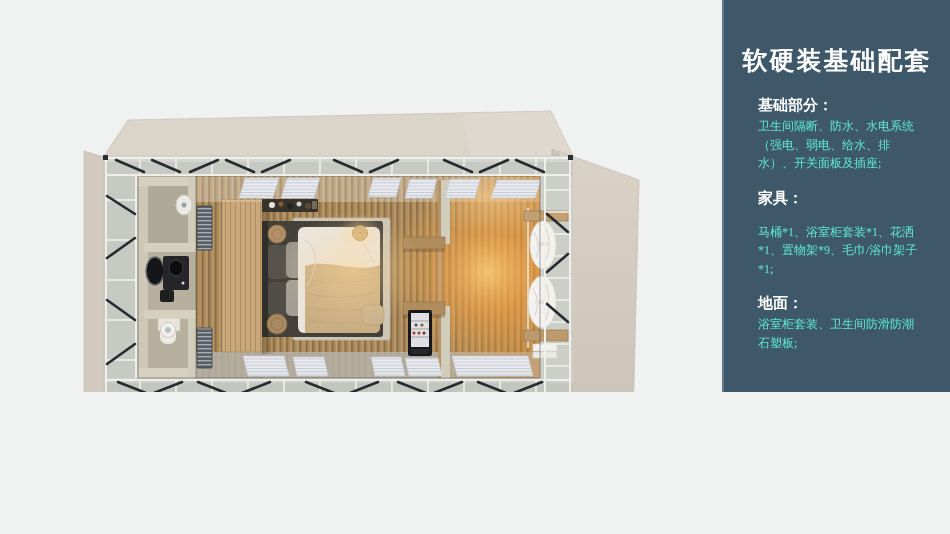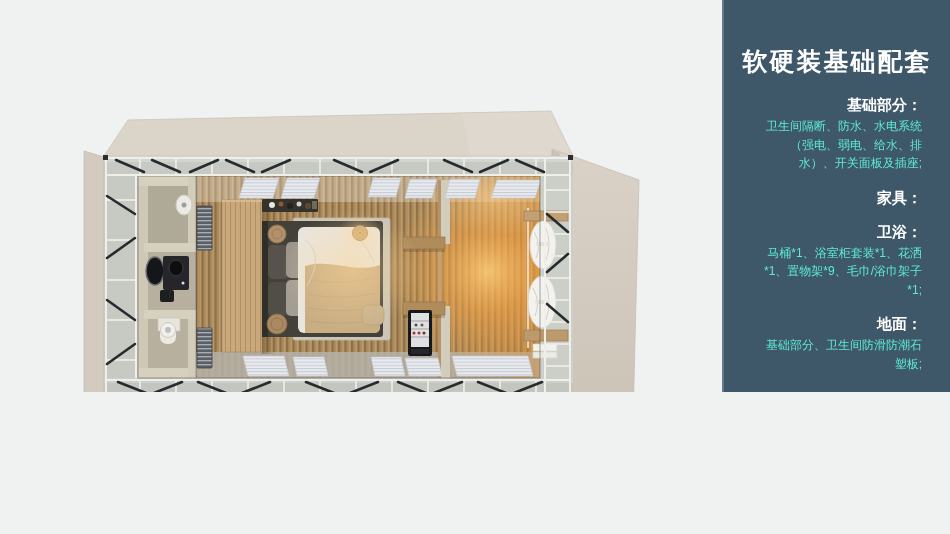--- a/index.html
+++ b/index.html
@@ -1,25 +1,25 @@
 <!DOCTYPE html>
 <html><head>
 <meta charset="utf-8">
 <style>
   html,body{margin:0;padding:0;background:#f0f2f1;}
   .stage{position:relative;width:950px;height:392px;overflow:hidden;background:#f0f2f1;
-         font-family:Liberation Sans, sans-serif;}
+         font-family:Liberation Serif, serif;}
   .render-wrap{position:absolute;left:0;top:0;width:722px;height:534px;}
   .render-wrap svg{display:block;}
 
   .panel{position:absolute;left:722px;top:0;width:228px;height:534px;
          background:#3e586a;border-left:2px solid #64798a;box-sizing:border-box;color:#ffffff;}
   .panel h1{margin:46px 0 0 0;padding:0;font-size:25px;line-height:30px;font-weight:700;
             letter-spacing:2px;text-align:center;white-space:nowrap;}
-  .sections{margin:20px 28px 0 34px;text-align:right;}
+  .sections{margin:20px 28px 0 34px;}
   .sec{margin:0 0 16px 0;}
   .sec h2{margin:0 0 3px 0;font-size:15px;line-height:18px;font-weight:700;color:#ffffff;}
   .sec p{margin:0;font-size:12px;line-height:18.5px;color:#5eead4;}
 </style>
 </head>
 <body>
 
 <div class="stage">
 
   <div class="render-wrap">
@@ -365,23 +365,22 @@
       <div class="sec">
         <h2>基础部分：</h2>
         <p>卫生间隔断、防水、水电系统（强电、弱电、给水、排水）、开关面板及插座;</p>
       </div>
       <div class="sec">
         <h2>家具：</h2>
       </div>
       <div class="sec">
       </div>
       <div class="sec">
-        <h2>卫浴：</h2>
         <p>马桶*1、浴室柜套装*1、花洒*1、置物架*9、毛巾/浴巾架子*1;</p>
       </div>
       <div class="sec">
         <h2>地面：</h2>
-        <p>基础部分、卫生间防滑防潮石塑板;</p>
+        <p>浴室柜套装、卫生间防滑防潮石塑板;</p>
       </div>
     </div>
   </aside>
 
 </div>
 
 </body></html>

